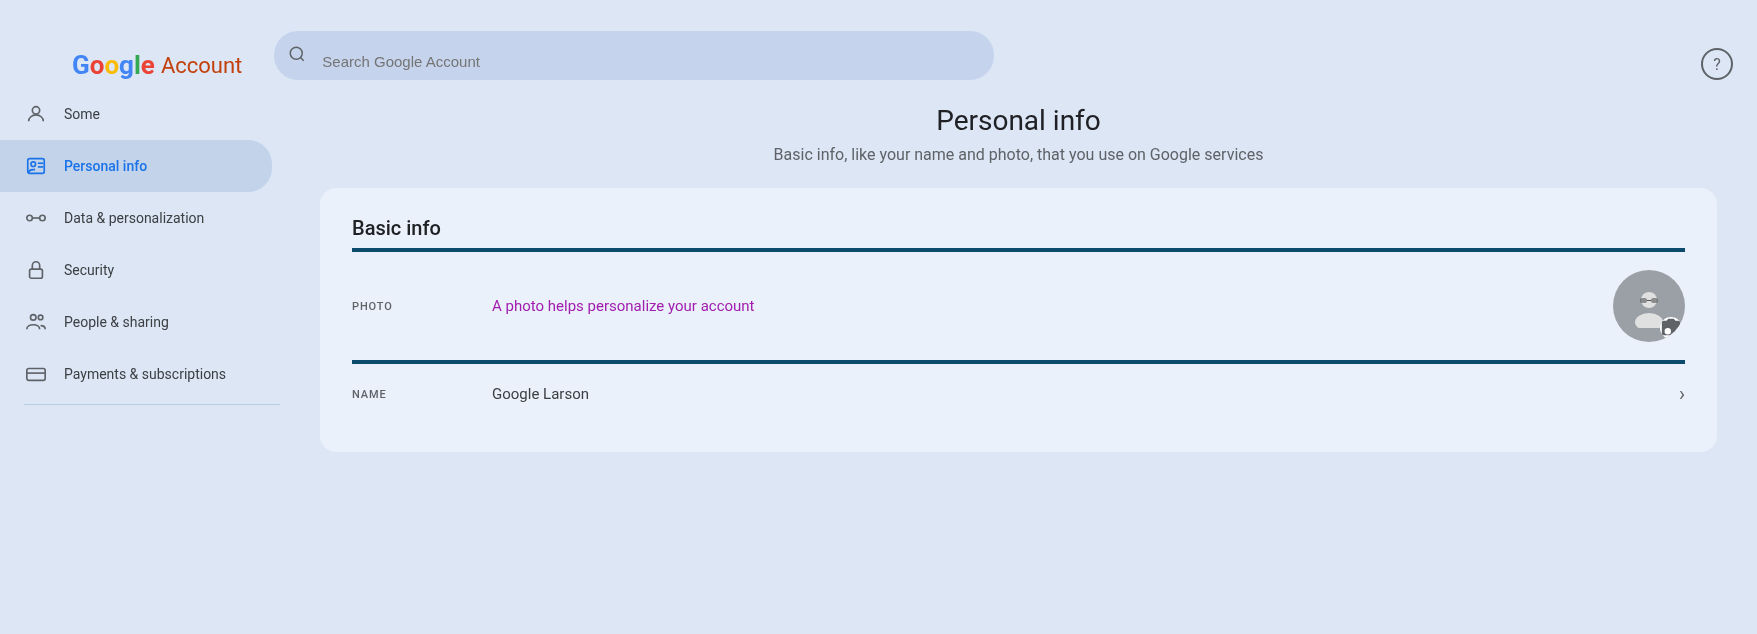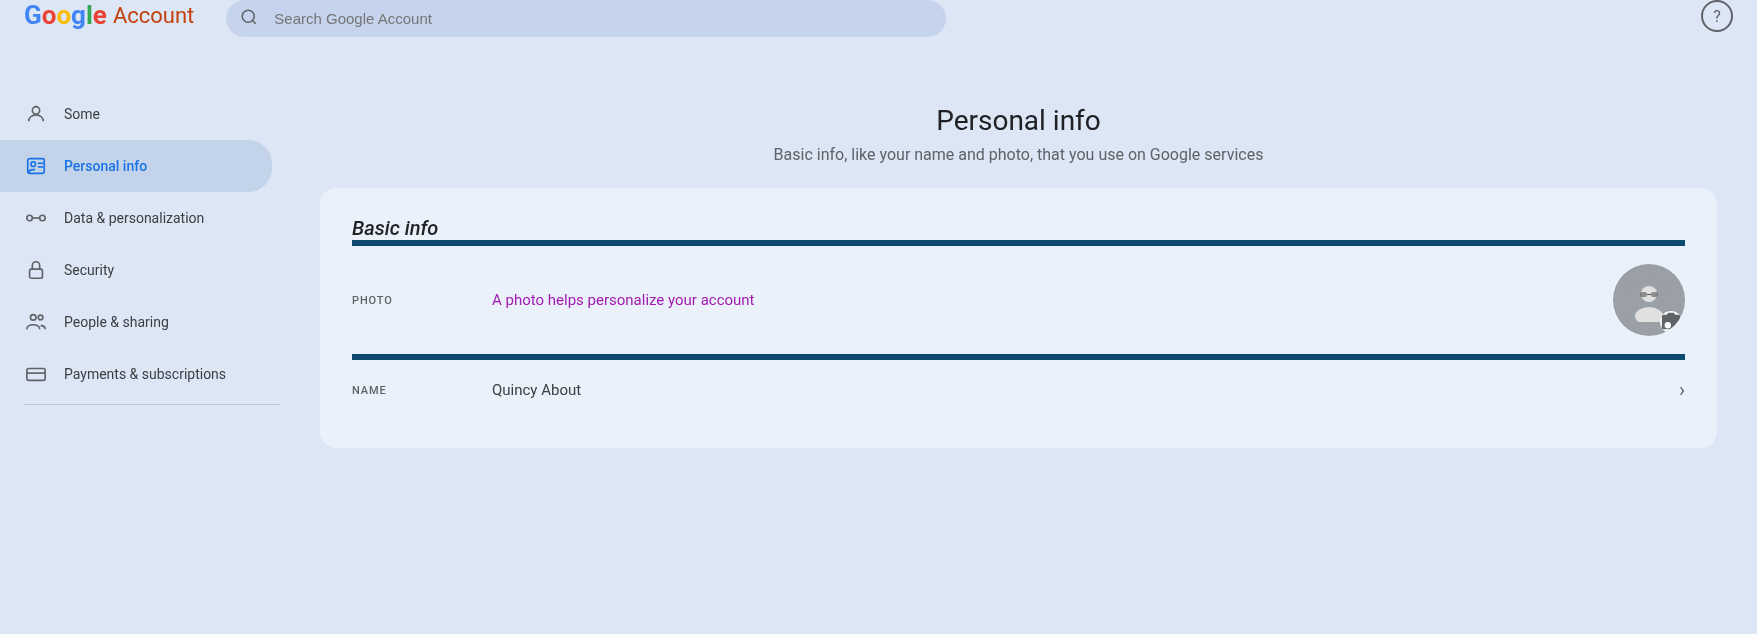--- a/index.html
+++ b/index.html
@@ -7,25 +7,26 @@
       font-family: 'Google Sans', Roboto, Arial, sans-serif;
       background-color: #dce6f5;
       color: #202124;
       min-height: 634px;
       overflow: hidden;
     }
 
     
     .header {
       display: flex;
-      align-items: flex-start;
+      align-items: flex-end;
       padding: 0 24px;
       height: 80px;
       background: #dce6f5;
       gap: 16px;
+      margin-left: 48px;
     }
     .google-logo {
       display: flex;
       align-items: center;
       gap: 6px;
       font-size: 22px;
       font-weight: 400;
       white-space: nowrap;
     }
     .google-g {
@@ -42,21 +43,21 @@
       font-weight: 400;
     }
     .search-bar {
       flex: 1;
       max-width: 720px;
       position: relative;
       margin-left: 16px;
     }
     .search-bar input {
       width: 100%;
-      padding: 10px 16px 10px 48px;
+      padding: 22px 16px 10px 48px;
       border-radius: 24px;
       border: none;
       background: #c5d4ec;
       font-size: 15px;
       color: #5f6368;
       outline: none;
     }
     .search-icon-wrap {
       position: absolute;
       left: 14px;
@@ -147,37 +148,37 @@
     
     .card {
       background: #eaf1fb;
       border-radius: 16px;
       padding: 28px 32px;
     }
     .card-title {
       font-size: 20px;
       font-weight: 500;
       color: #202124;
-      font-style: italic;
+      margin-bottom: 8px;
     }
     .card-subtitle {
       font-size: 13px;
       color: #5f6368;
       margin-bottom: 16px;
     }
     .learn-more {
       color: #1a73e8;
       cursor: pointer;
       text-decoration: none;
     }
     .card-row {
       display: flex;
       align-items: center;
       padding: 18px 0;
-      border-top: 6px solid #0c4a6e;
+      border-top: 4px solid #0c4a6e;
       position: relative;
       cursor: pointer;
     }
     .row-label {
       width: 140px;
       font-size: 11px;
       font-weight: 500;
       letter-spacing: 0.08em;
       color: #5f6368;
       text-transform: uppercase;
@@ -352,20 +353,20 @@
           <div class="camera-badge">
             <svg width="14" height="14" viewBox="0 0 24 24" fill="#5f6368">
               <path d="M12 15.5A3.5 3.5 0 118.5 12 3.5 3.5 0 0112 15.5zM20 4h-3.17L15 2H9L7.17 4H4a2 2 0 00-2 2v12a2 2 0 002 2h16a2 2 0 002-2V6a2 2 0 00-2-2z"></path>
             </svg>
           </div>
         </div>
       </div>
 
       <div class="card-row">
         <span class="row-label">NAME</span>
-        <span class="row-value">Quincy About</span>
+        <span class="row-value">Google Larson</span>
         <span class="chevron-right">›</span>
       </div>
 
     </div>
   </main>
 
 </div>
 
 </body></html>

